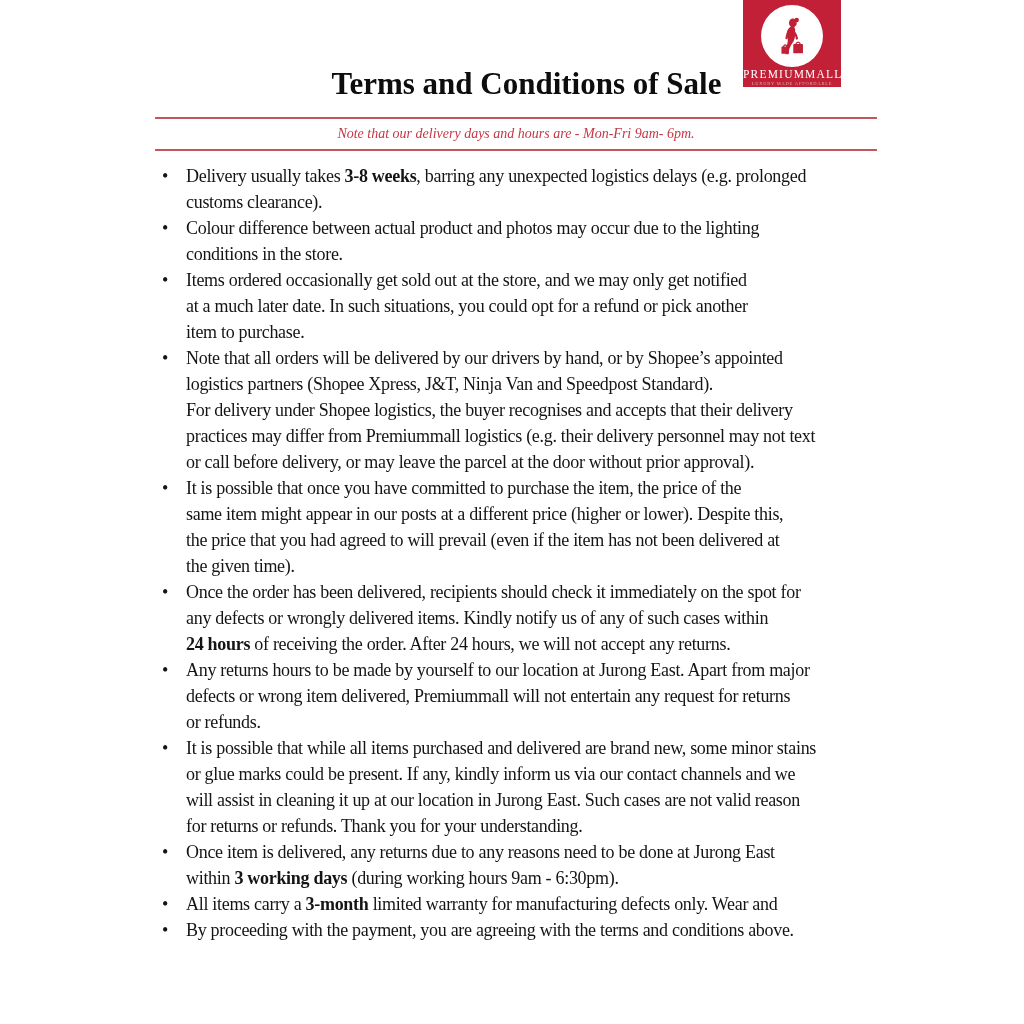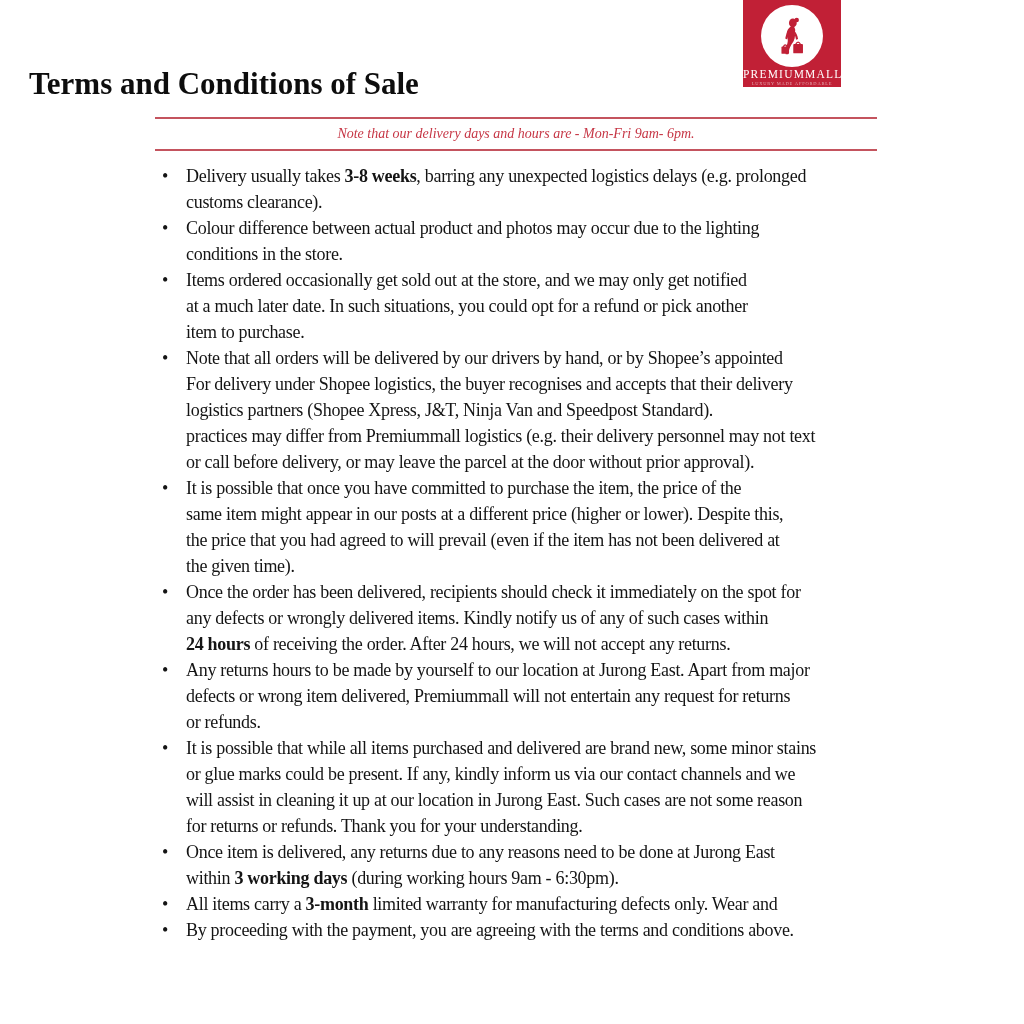--- a/index.html
+++ b/index.html
@@ -50,21 +50,21 @@
     font-size: 4.5px;
     letter-spacing: 0.8px;
     margin-top: 1px;
     text-transform: uppercase;
     white-space: nowrap;
   }
 
   
   .title {
     padding-top: 66px;
-    text-align: left;
+    text-align: center;
     font-size: 31px;
     font-weight: 700;
     line-height: 36px;
     color: #0d0d0d;
     padding-left: 29px;
   }
 
   .content {
     margin-left: 155px;
     width: 722px;
@@ -149,22 +149,22 @@
         </li>
         <li>
           <span class="bullet">•</span>
           <div class="line"><span>Items ordered occasionally get sold out at the store, and we may only get notified</span></div>
           <div class="line"><span>at a much later date. In such situations, you could opt for a refund or pick another</span></div>
           <div class="line"><span>item to purchase.</span></div>
         </li>
         <li>
           <span class="bullet">•</span>
           <div class="line"><span>Note that all orders will be delivered by our drivers by hand, or by Shopee’s appointed</span></div>
+          <div class="line"><span>logistics partners (Shopee Xpress, J&amp;T, Ninja Van and Speedpost Standard).</span></div>
           <div class="line"><span>For delivery under Shopee logistics, the buyer recognises and accepts that their delivery</span></div>
-          <div class="line"><span>logistics partners (Shopee Xpress, J&amp;T, Ninja Van and Speedpost Standard).</span></div>
           <div class="line"><span>practices may differ from Premiummall logistics (e.g. their delivery personnel may not text</span></div>
           <div class="line"><span>or call before delivery, or may leave the parcel at the door without prior approval).</span></div>
         </li>
         <li>
           <span class="bullet">•</span>
           <div class="line"><span>It is possible that once you have committed to purchase the item, the price of the</span></div>
           <div class="line"><span>same item might appear in our posts at a different price (higher or lower). Despite this,</span></div>
           <div class="line"><span>the price that you had agreed to will prevail (even if the item has not been delivered at</span></div>
           <div class="line"><span>the given time).</span></div>
         </li>
@@ -177,21 +177,21 @@
         <li>
           <span class="bullet">•</span>
           <div class="line"><span>Any returns hours to be made by yourself to our location at Jurong East. Apart from major</span></div>
           <div class="line"><span>defects or wrong item delivered, Premiummall will not entertain any request for returns</span></div>
           <div class="line"><span>or refunds.</span></div>
         </li>
         <li>
           <span class="bullet">•</span>
           <div class="line"><span>It is possible that while all items purchased and delivered are brand new, some minor stains</span></div>
           <div class="line"><span>or glue marks could be present. If any, kindly inform us via our contact channels and we</span></div>
-          <div class="line"><span>will assist in cleaning it up at our location in Jurong East. Such cases are not some reason</span></div>
+          <div class="line"><span>will assist in cleaning it up at our location in Jurong East. Such cases are not valid reason</span></div>
           <div class="line"><span>for returns or refunds. Thank you for your understanding.</span></div>
         </li>
         <li>
           <span class="bullet">•</span>
           <div class="line"><span>Once item is delivered, any returns due to any reasons need to be done at Jurong East</span></div>
           <div class="line"><span>within </span><span class="b">3 working days</span><span> (during working hours 9am - 6:30pm).</span></div>
         </li>
         <li>
           <span class="bullet">•</span>
           <div class="line"><span>All items carry a </span><span class="b">3-month</span><span> limited warranty for manufacturing defects only. Wear and</span></div>

